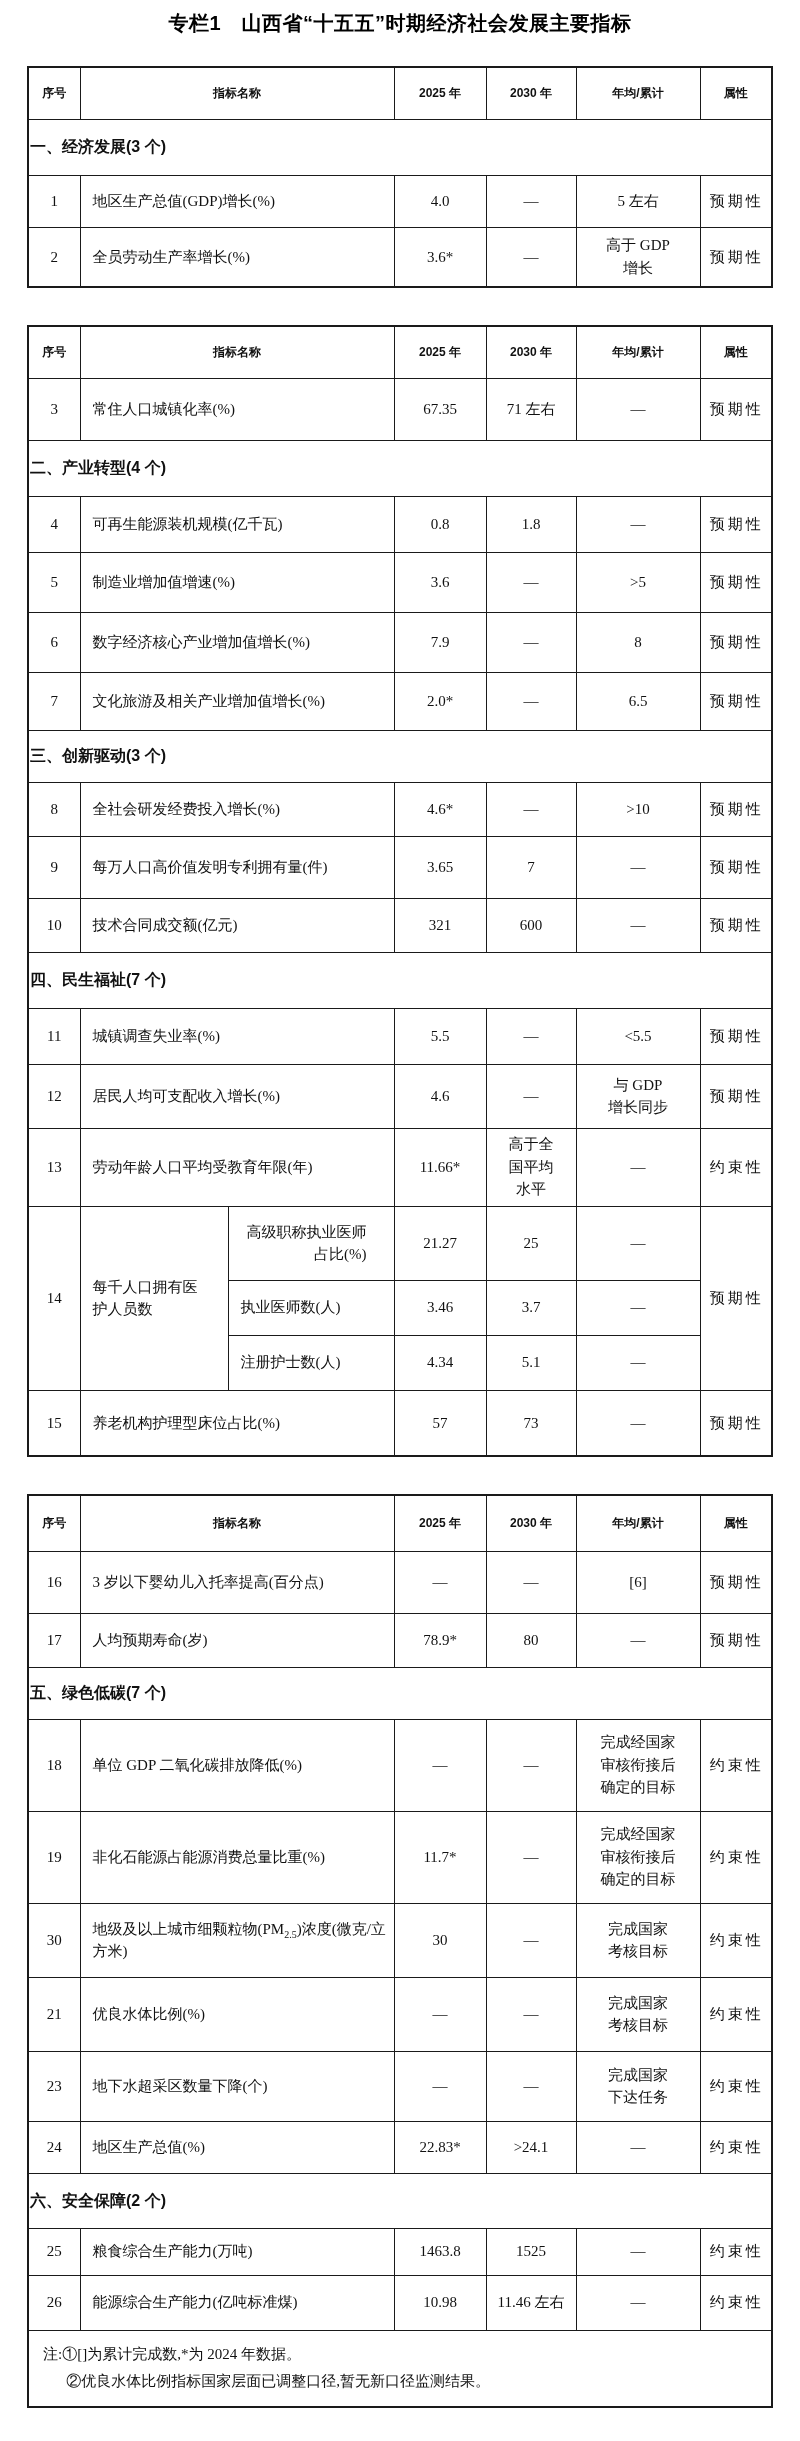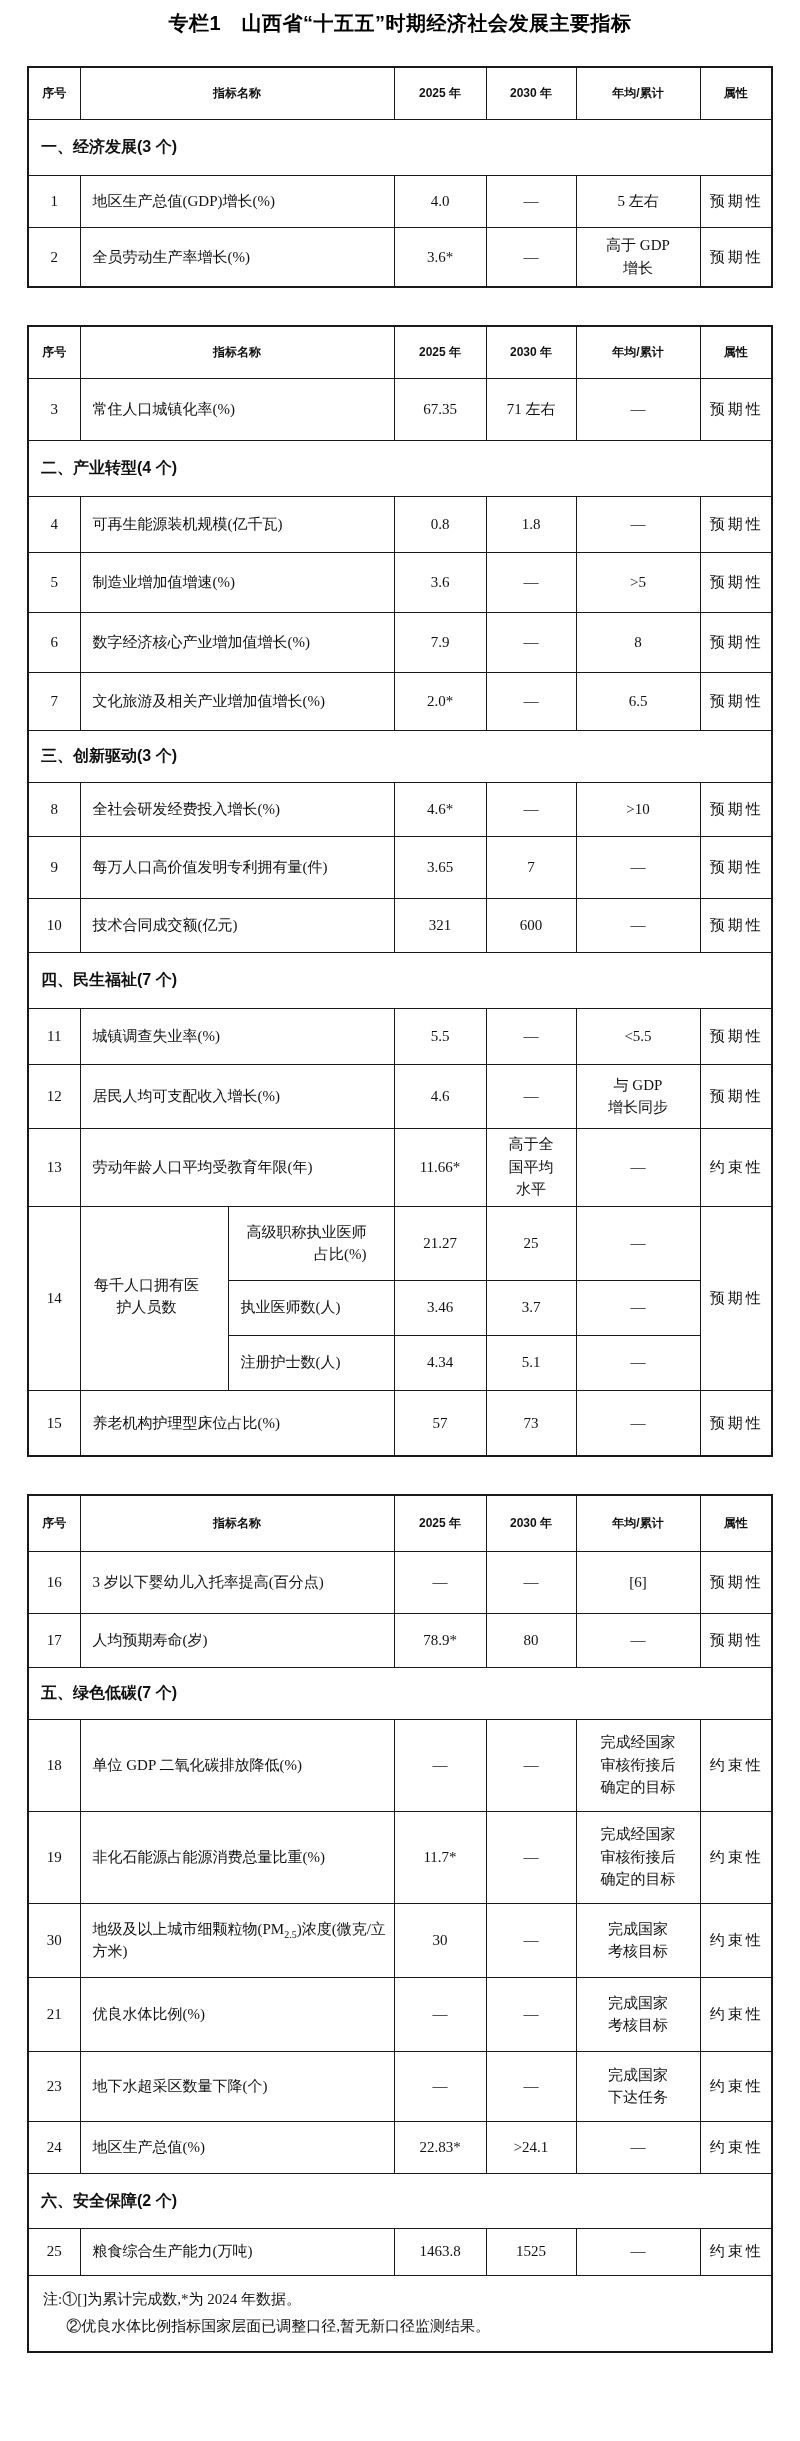--- a/index.html
+++ b/index.html
@@ -8,27 +8,27 @@
   .doc-title{font-family:"Liberation Sans","DejaVu Sans",sans-serif;font-weight:bold;
     font-size:20px;text-align:center;margin:6px 0 29px 0;letter-spacing:0.5px;color:#000;}
   table.grid{border-collapse:collapse;table-layout:fixed;width:744px;margin:0 auto 37px auto;
     border:2.5px solid #1a1a1a;}
   table.grid:last-child{margin-bottom:12px;}
   td{border:1.5px solid #1a1a1a;font-size:15px;vertical-align:middle;text-align:center;
     padding:4px 5px;line-height:1.5;word-break:break-all;}
   td.nm{text-align:left;padding-left:12px;margin-left:44px;}
   tr.hd td{font-family:"Liberation Sans","DejaVu Sans",sans-serif;font-weight:bold;font-size:12px;}
   tr.sec td{font-family:"Liberation Sans","DejaVu Sans",sans-serif;font-weight:bold;font-size:16px;
-    text-align:left;padding-left:12px;}
+    text-align:left;padding-left:1px;}
   td.attr{letter-spacing:3px;padding-left:2px;padding-right:0;}
   .w3{display:inline-block;max-width:3.3em;}
   .w41{display:inline-block;max-width:4.1em;}
   .w4{display:inline-block;max-width:4.3em;}
   .w5{display:inline-block;max-width:5.2em;}
-  .w7{display:inline-block;max-width:7.2em;text-align:center;font-family:Liberation Mono, monospace;}
+  .w7{display:inline-block;max-width:7.2em;text-align:left;}
   .w8{display:inline-block;max-width:8.4em;text-align:right;}
   sub{font-size:10px;line-height:0;}
   tr.notes td{text-align:left;padding:10px 14px;line-height:1.85;}
   tr.notes .l2{padding-left:1.55em;}
 </style>
 </head>
 <body>
 
 <div class="page">
 
@@ -313,20 +313,28 @@
       <td colspan="7">六、安全保障(2 个)</td>
     </tr>
     <tr style="height:47px">
       <td>25</td>
       <td class="nm" colspan="2">粮食综合生产能力(万吨)</td>
       <td>1463.8</td>
       <td>1525</td>
       <td>—</td>
       <td class="attr">约束性</td>
     </tr>
+    <tr style="height:55px">
+      <td>26</td>
+      <td class="nm" colspan="2">能源综合生产能力(亿吨标准煤)</td>
+      <td>10.98</td>
+      <td>11.46 左右</td>
+      <td>—</td>
+      <td class="attr">约束性</td>
+    </tr>
     <tr class="notes" style="height:72px">
       <td colspan="7">
         <div class="l1">注:①[]为累计完成数,*为 2024 年数据。</div>
         <div class="l2">②优良水体比例指标国家层面已调整口径,暂无新口径监测结果。</div>
       </td>
     </tr>
   </tbody>
     </table>
 
 </div>

